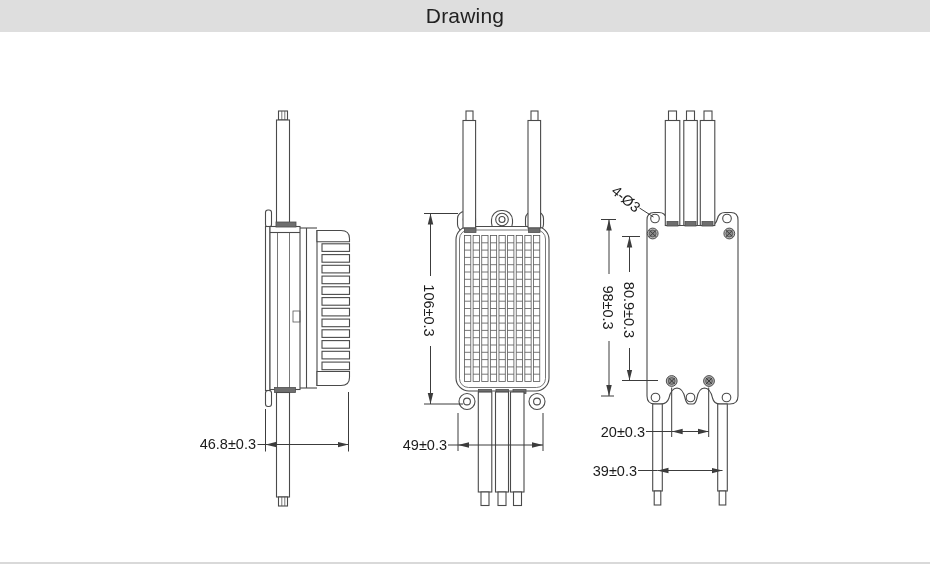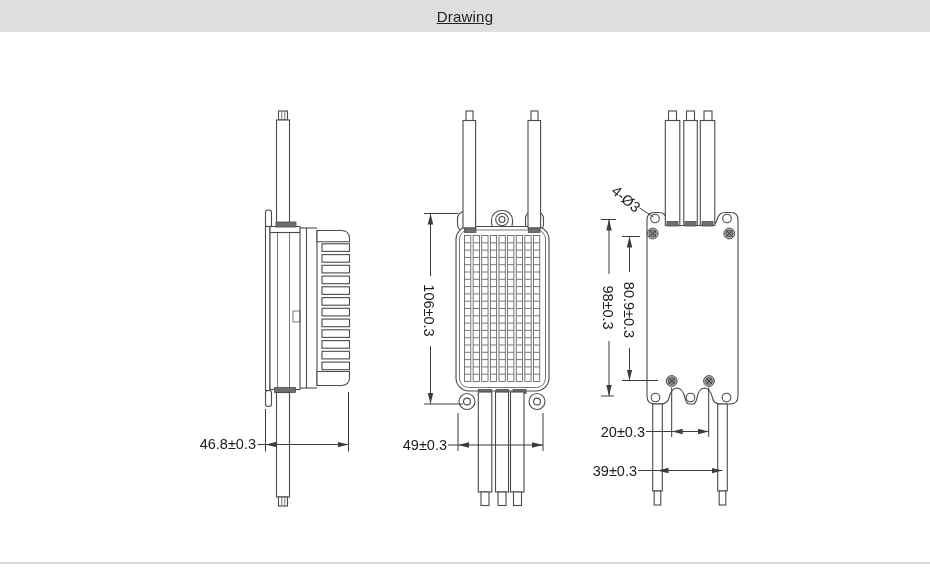--- a/index.html
+++ b/index.html
@@ -1,20 +1,20 @@
 <!DOCTYPE html>
 <html><head>
 <meta charset="utf-8">
 <style>
   html,body{margin:0;padding:0;background:#ffffff;}
   #page{position:relative;width:930px;height:567px;background:#ffffff;overflow:hidden;
         font-family:"Liberation Sans",sans-serif;}
   #header{position:absolute;left:0;top:0;width:930px;height:32px;background:#dedede;
           display:flex;align-items:center;justify-content:center;}
-  #header .title{font-size:15px;color:#222;letter-spacing:0.2px;text-decoration:underline;}
+  #header .title{font-size:21px;color:#222;letter-spacing:0.2px;}
   #divider{position:absolute;left:0;top:562px;width:930px;height:2px;background:#d9d9d9;}
   svg{position:absolute;left:0;top:0;}
   .ln{fill:none;stroke:#4a4a4a;stroke-width:1.1;}
   .thin{fill:none;stroke:#565656;stroke-width:0.8;}
   .fw{fill:#ffffff;stroke:#4a4a4a;stroke-width:1.1;}
   .dk{fill:#6e6e6e;stroke:#4f4f4f;stroke-width:0.8;}
   .dim{fill:none;stroke:#3c3c3c;stroke-width:1;}
   .dtext{font-family:"Liberation Sans",sans-serif;font-size:14.5px;fill:#1b1b1b;}
   .screw{fill:#b3b3b3;stroke:#4f4f4f;stroke-width:1;}
   .screwin{fill:#8c8c8c;stroke:#4f4f4f;stroke-width:0.8;}

